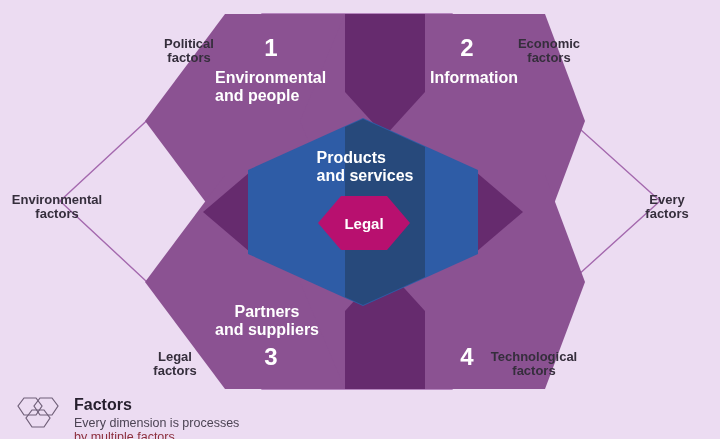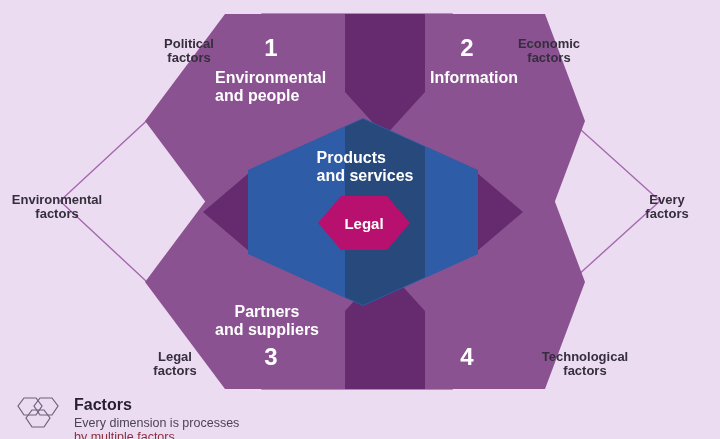--- a/index.html
+++ b/index.html
@@ -86,21 +86,21 @@
     <div>factors</div>
   </div>
   <div class="factor-label" style="left:667px;top:207px">
     <div>Every</div>
     <div>factors</div>
   </div>
   <div class="factor-label" style="left:175px;top:364px">
     <div>Legal</div>
     <div>factors</div>
   </div>
-  <div class="factor-label" style="left:585px;top:364px">
+  <div class="factor-label" style="left:534px;top:364px">
     <div>Technological</div>
     <div>factors</div>
   </div>
 
   <div class="legend-title">Factors</div>
   <div class="legend-caption">
     <div class="line1">Every dimension is processes</div>
     <div class="line2">by multiple factors</div>
   </div>
 

